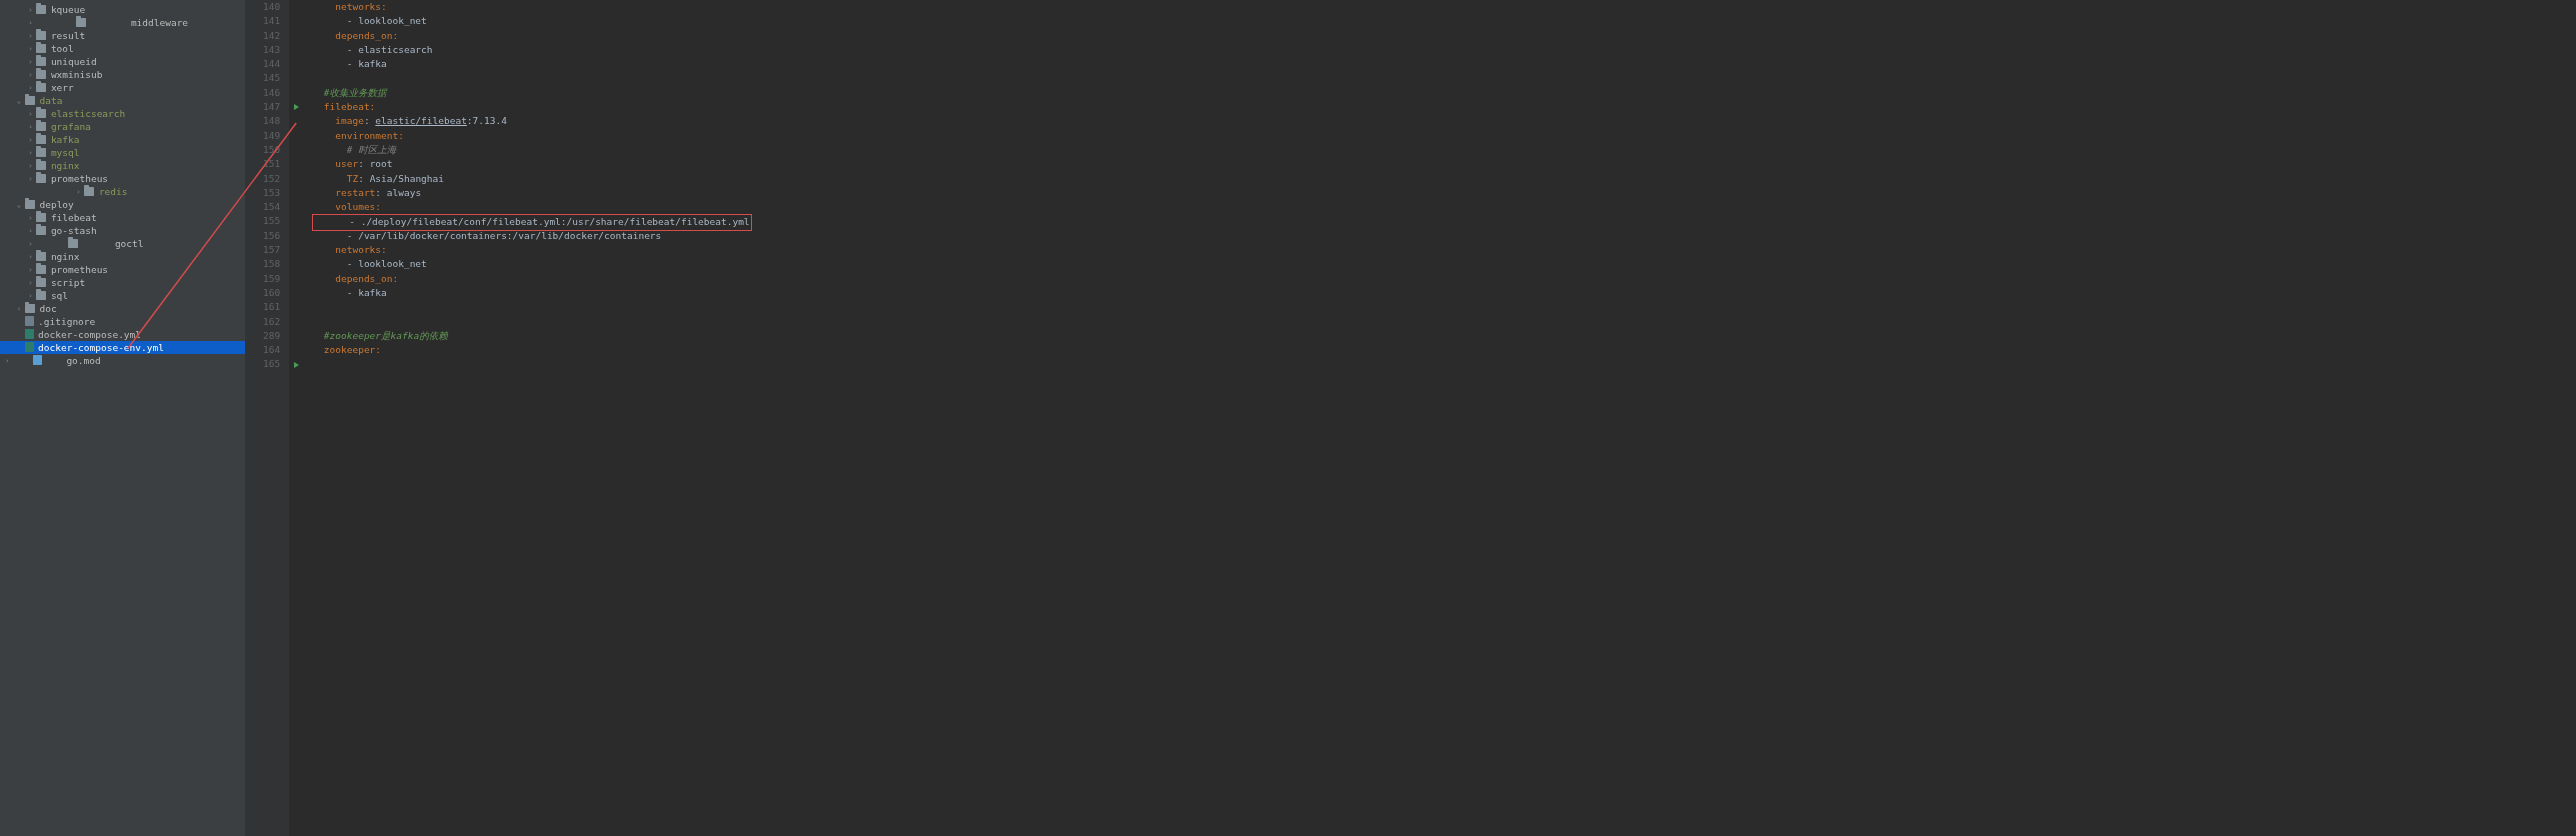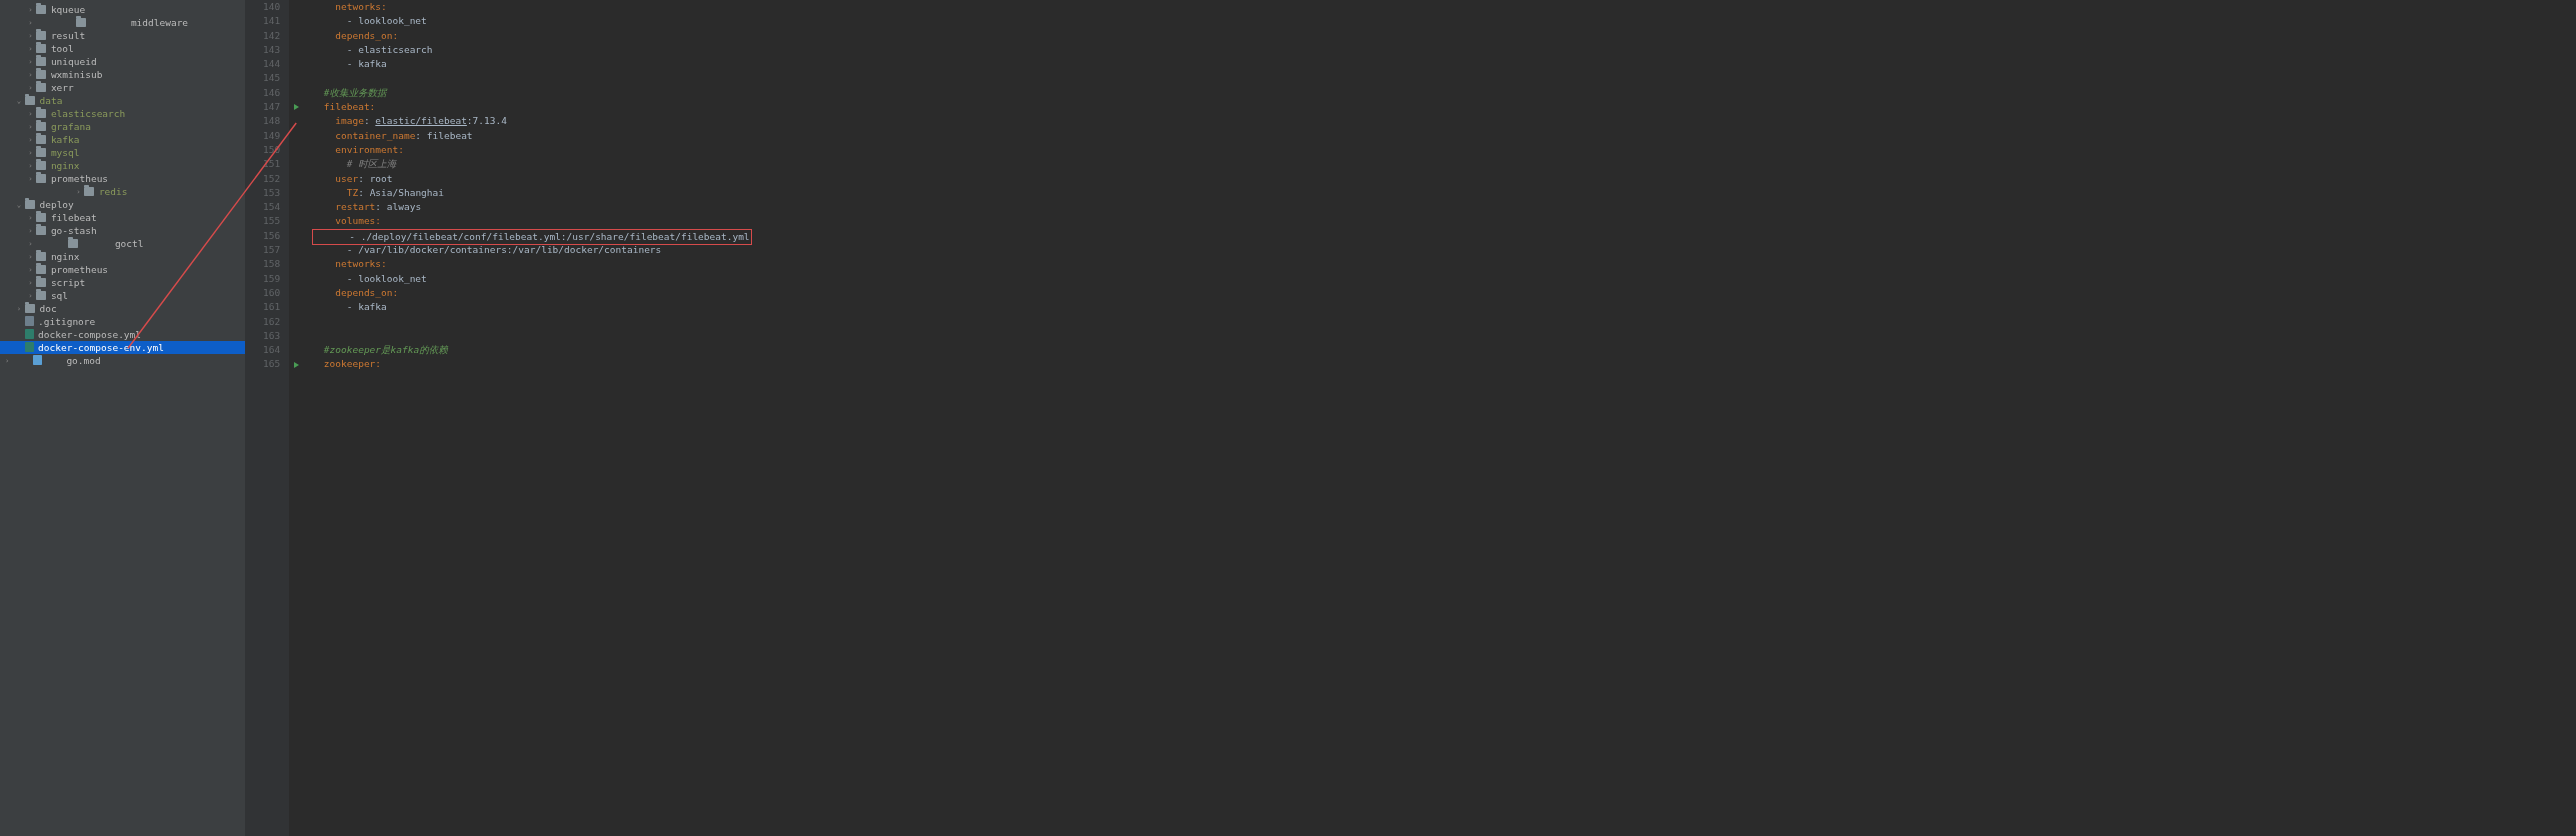--- a/index.html
+++ b/index.html
@@ -342,21 +342,21 @@
         <div class="gutter-line">153</div>
         <div class="gutter-line">154</div>
         <div class="gutter-line">155</div>
         <div class="gutter-line">156</div>
         <div class="gutter-line">157</div>
         <div class="gutter-line">158</div>
         <div class="gutter-line">159</div>
         <div class="gutter-line">160</div>
         <div class="gutter-line">161</div>
         <div class="gutter-line">162</div>
-        <div class="gutter-line">163</div>
+        <div class="gutter-line">289</div>
         <div class="gutter-line">164</div>
         <div class="gutter-line">165</div>
       </div>
   </div>
   <div class="gutter-marker">
     <div id="marker-container">
         <div class="marker-line"></div>
         <div class="marker-line"></div>
         <div class="marker-line"></div>
         <div class="marker-line"></div>
@@ -392,21 +392,20 @@
     <div id="code-container">
         <div class="code-line"><span class="">    </span><span class="tok-key">networks</span><span class="tok-key">:</span></div>
         <div class="code-line"><span class="">      - </span><span class="tok-val">looklook_net</span></div>
         <div class="code-line"><span class="">    </span><span class="tok-key">depends_on</span><span class="tok-key">:</span></div>
         <div class="code-line"><span class="">      - </span><span class="tok-val">elasticsearch</span></div>
         <div class="code-line"><span class="">      - </span><span class="tok-val">kafka</span></div>
         <div class="code-line"><span class=""></span></div>
         <div class="code-line"><span class="">  </span><span class="tok-comment-green">#收集业务数据</span></div>
         <div class="code-line"><span class="">  </span><span class="tok-key">filebeat</span><span class="tok-key">:</span></div>
         <div class="code-line"><span class="">    </span><span class="tok-key">image</span><span class="">: </span><span class="tok-underline">elastic/filebeat</span><span class="tok-val">:7.13.4</span></div>
-        <div class="code-line"><span class="">    </span><span class="tok-key">container_name</span><span class="">: </span><span class="tok-val">filebeat</span></div>
         <div class="code-line"><span class="">    </span><span class="tok-key">environment</span><span class="tok-key">:</span></div>
         <div class="code-line"><span class="">      </span><span class="tok-comment"># 时区上海</span></div>
         <div class="code-line"><span class="">    </span><span class="tok-key">user</span><span class="">: </span><span class="tok-val">root</span></div>
         <div class="code-line"><span class="">      </span><span class="tok-key">TZ</span><span class="">: </span><span class="tok-val">Asia/Shanghai</span></div>
         <div class="code-line"><span class="">    </span><span class="tok-key">restart</span><span class="">: </span><span class="tok-val">always</span></div>
         <div class="code-line"><span class="">    </span><span class="tok-key">volumes</span><span class="tok-key">:</span></div>
         <div class="code-line"><span class="highlight-box"><span class="">      - </span><span class="tok-val">./deploy/filebeat/conf/filebeat.yml:/usr/share/filebeat/filebeat.yml</span></span></div>
         <div class="code-line"><span class="">      - </span><span class="tok-val">/var/lib/docker/containers:/var/lib/docker/containers</span></div>
         <div class="code-line"><span class="">    </span><span class="tok-key">networks</span><span class="tok-key">:</span></div>
         <div class="code-line"><span class="">      - </span><span class="tok-val">looklook_net</span></div>

